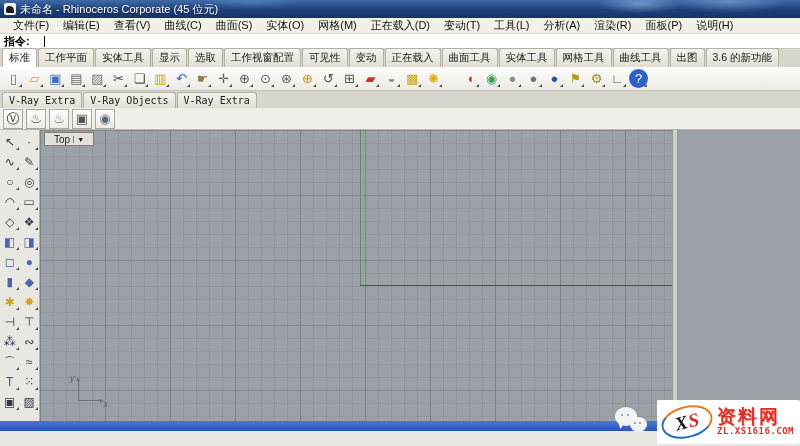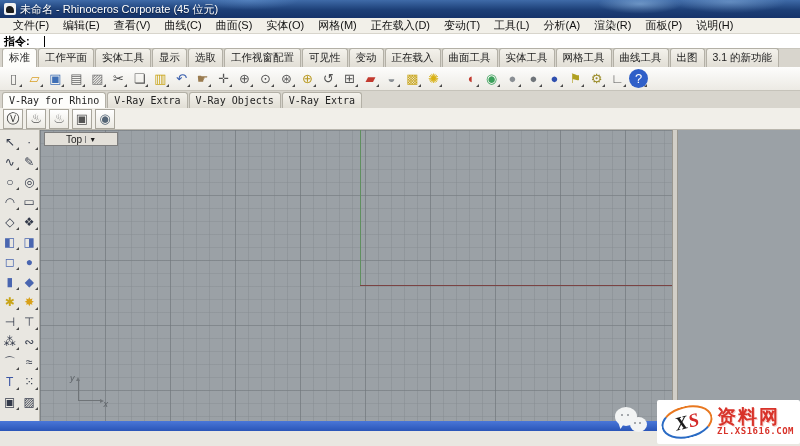--- a/index.html
+++ b/index.html
@@ -82,21 +82,21 @@
       repeating-linear-gradient(to bottom, rgba(110,116,121,.45) 0 1px, transparent 1px 65px),
       repeating-linear-gradient(to right, rgba(132,138,143,.45) 0 1px, transparent 1px 13px),
       repeating-linear-gradient(to bottom, rgba(132,138,143,.4) 0 1px, transparent 1px 13px);
     overflow:hidden; }
   .axis-y-line { position:absolute; left:320px; top:0; width:1px; height:155px; z-index:2; }
   .axis-x-line { position:absolute; left:320px; right:0; top:155px; height:1px; z-index:2; }
 
   .vp-label-box { position:absolute; top:2px; left:4px; z-index:3;
     background:linear-gradient(#efedе7,#dcd9d1); background-color:#e3e0d9;
     border:1px solid #7e7e7e; font-size:10px; color:#1a1a1a;
-    display:inline-flex; align-items:center; padding:0 21px; height:14px; gap:3px; }
+    display:inline-flex; align-items:center; padding:0 9px; height:14px; gap:3px; }
   .vp-label-box .arrow { border-left:1px solid #7e7e7e; padding-left:3px; font-size:7px; }
 
   .axis-widget { position:absolute; left:28px; bottom:12px; width:40px; height:36px;
     z-index:2; color:#5d6267; font-size:9px; font-style:italic; }
   .axis-widget .lines { position:absolute; left:10px; bottom:8px; width:22px; height:20px;
     border-left:1px solid #6f7478; border-bottom:1px solid #6f7478; }
   .axis-widget .lines::before { content:""; position:absolute; left:-3px; top:-4px;
     border-left:2px solid transparent; border-right:2px solid transparent;
     border-bottom:4px solid #6f7478; }
   .axis-widget .lines::after { content:""; position:absolute; right:-4px; bottom:-3px;
@@ -223,21 +223,21 @@
       <span class="tab">曲面工具</span>
 
       <span class="tab">实体工具</span>
 
       <span class="tab">网格工具</span>
 
       <span class="tab">曲线工具</span>
 
       <span class="tab">出图</span>
 
-      <span class="tab">3.1 的新功能</span>
+      <span class="tab">3.6 的新功能</span>
     </div>
 
   <div class="std-toolbar">
 
       <span class="std-icon" style="color: rgb(102, 102, 102);">▯</span>
 
       <span class="std-icon" style="color: rgb(217, 160, 40);">▱</span>
 
       <span class="std-icon" style="color: rgb(63, 111, 181);">▣</span>
 
@@ -293,21 +293,20 @@
 
       <span class="std-icon" style="color: rgb(154, 139, 40);">⚙</span>
 
       <span class="std-icon" style="color: rgb(85, 85, 85);">∟</span>
 
       <span class="std-icon" style="color: rgb(255, 255, 255); background: rgb(47, 95, 200); border-radius: 50%;">?</span>
     </div>
 
   <div class="tabrow vray">
 
-      <span class="tab active">V-Ray for Rhino</span>
 
       <span class="tab">V-Ray Extra</span>
 
       <span class="tab">V-Ray Objects</span>
 
       <span class="tab">V-Ray Extra</span>
     </div>
 
   <div class="vray-toolbar">
 

